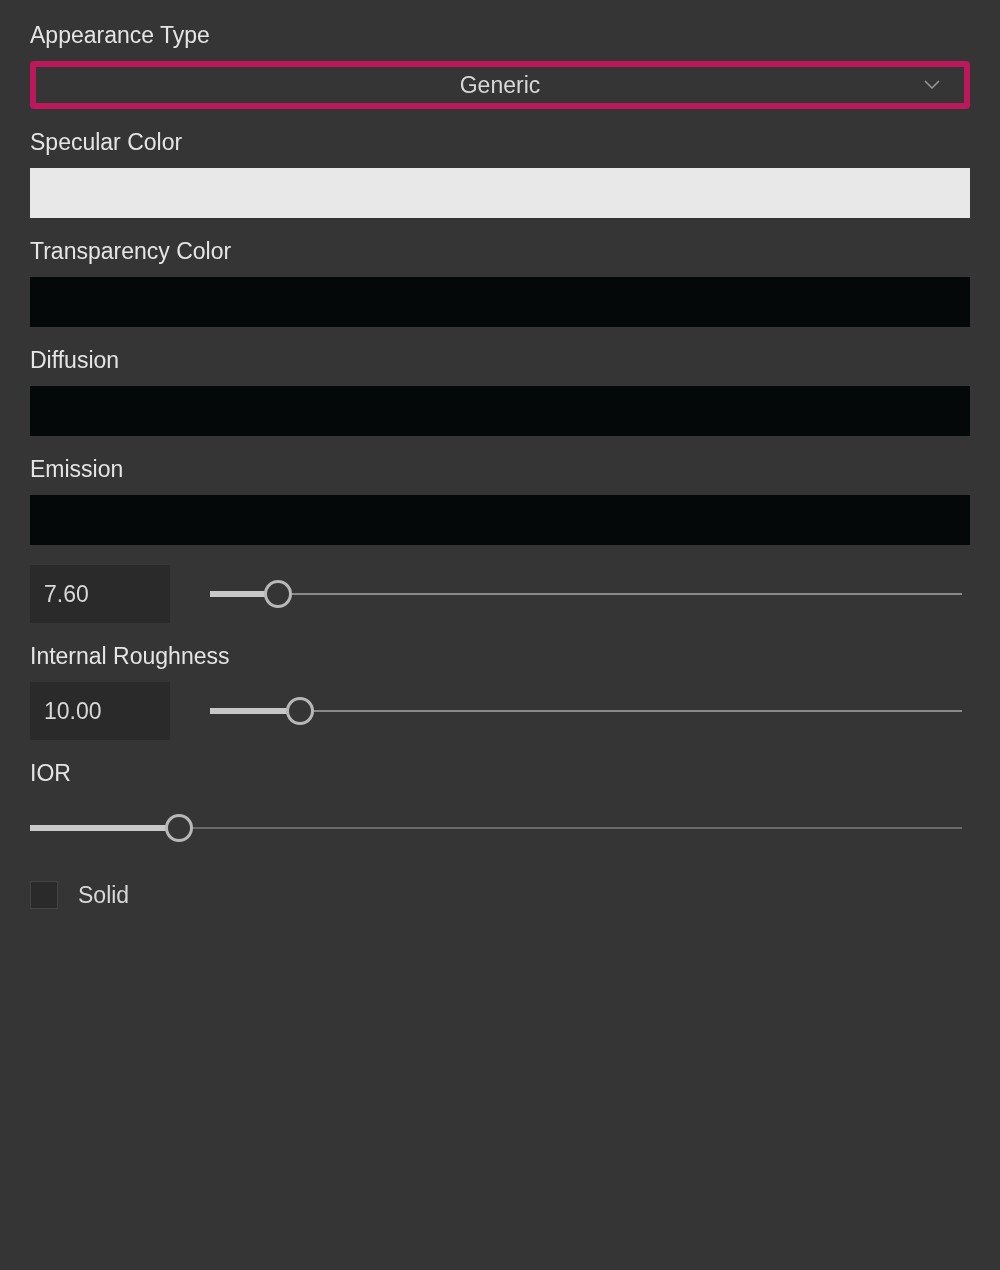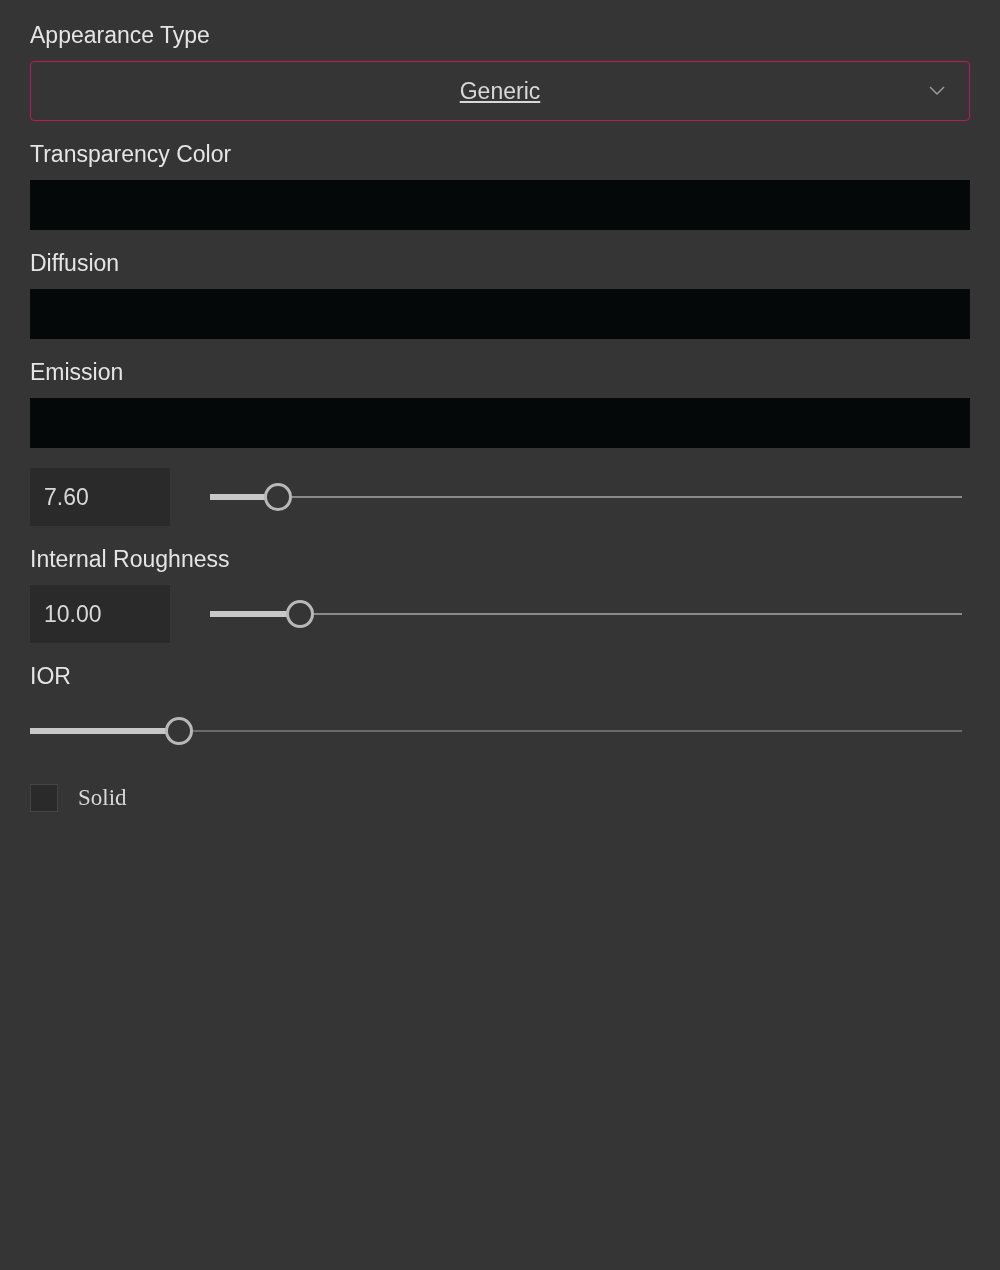--- a/index.html
+++ b/index.html
@@ -19,30 +19,29 @@
   }
   .field-label {
     font-size: 23px;
     color: #e5e5e5;
     margin-bottom: 12px;
     display: block;
     font-weight: 400;
   }
   .dropdown {
     width: 100%;
-    height: 60px;
+    height: 48px;
     background: transparent;
-    border: 1px solid #be185d;
+    border: 6px solid #be185d;
     border-radius: 4px;
     display: flex;
     align-items: center;
     justify-content: center;
     position: relative;
     cursor: pointer;
-    text-decoration: underline;
   }
   .dropdown-text {
     font-size: 23px;
     color: #d8d8d8;
   }
   .dropdown-arrow {
     position: absolute;
     right: 24px;
     top: 50%;
     transform: translateY(-50%);
@@ -105,21 +104,20 @@
     border-radius: 50%;
     border: 3px solid #b8b8b8;
     background: #353535;
     cursor: pointer;
   }
   .checkbox-row {
     display: flex;
     align-items: center;
     gap: 20px;
     margin-top: 24px;
-    font-family: Liberation Serif, serif;
   }
   .checkbox {
     width: 28px;
     height: 28px;
     background: #2a2a2a;
     border: 1px solid #444;
     cursor: pointer;
   }
   .checkbox-label {
     font-size: 23px;
@@ -137,20 +135,24 @@
       <span class="dropdown-text">Generic</span>
       <span class="dropdown-arrow">
         <svg width="16" height="10" viewBox="0 0 16 10">
             <path d="M1 1 L8 8 L15 1" stroke="#9a9a9a" stroke-width="1.5" fill="none"></path>
           </svg>
       </span>
     </div>
   </div>
 
 
+  <div class="field-group">
+    <span class="field-label">Specular Color</span>
+    <div class="color-swatch" style="background: rgb(232, 232, 232);"></div>
+  </div>
 
   <div class="field-group">
     <span class="field-label">Transparency Color</span>
     <div class="color-swatch" style="background: rgb(5, 8, 8);"></div>
   </div>
 
   <div class="field-group">
     <span class="field-label">Diffusion</span>
     <div class="color-swatch" style="background: rgb(5, 8, 8);"></div>
   </div>

